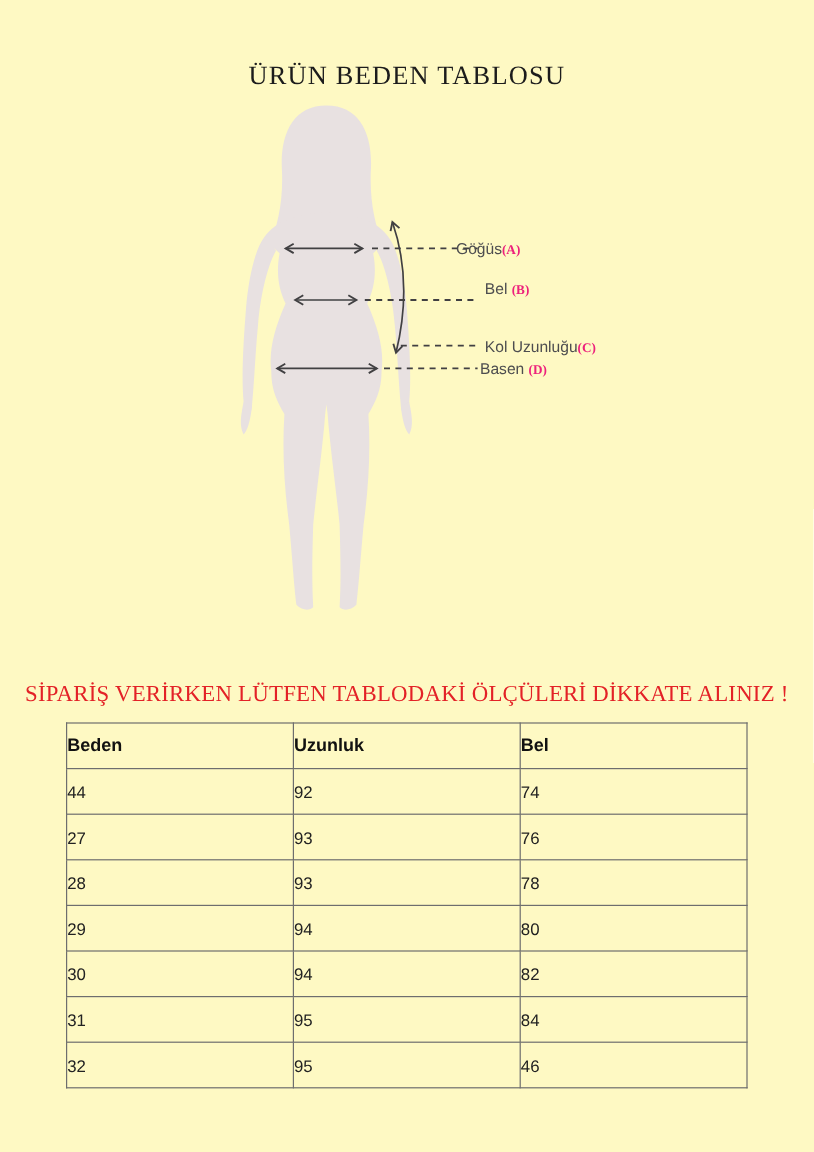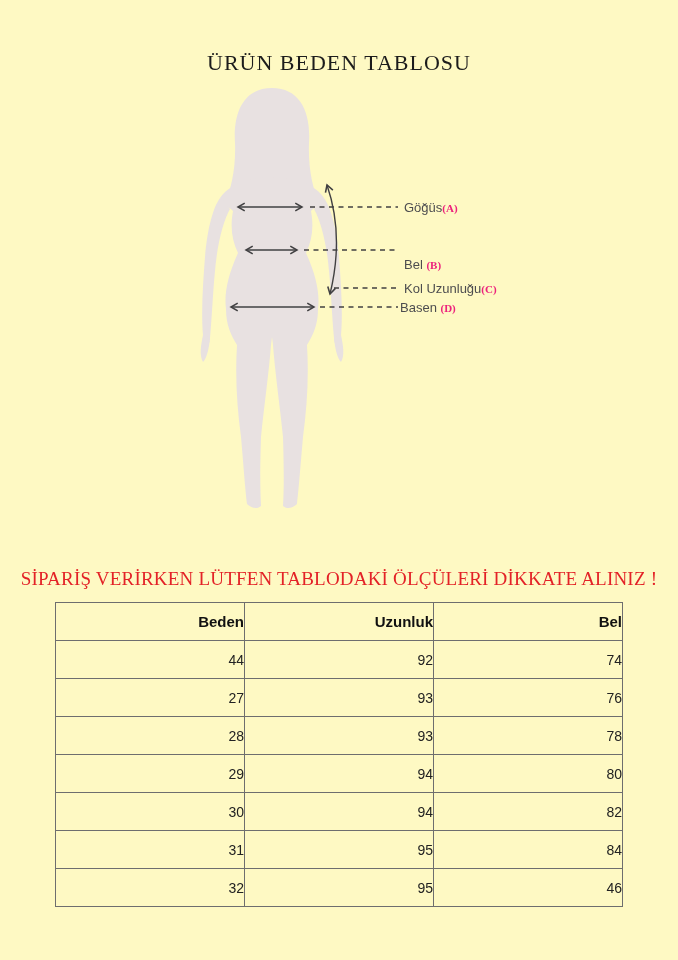--- a/index.html
+++ b/index.html
@@ -36,22 +36,22 @@
     line-height: 15px;
     color: var(--label-gray, #4d4d4f);
     white-space: nowrap;
   }
   .measure-label .mletter {
     font-family: "Liberation Serif", serif;
     font-weight: 700;
     font-size: 11px;
     color: var(--accent-pink, #ed217c);
   }
-  .lbl-gogus { left: 404px; top: 200px; }
-  .lbl-bel   { left: 404px; top: 257px; }
+  .lbl-gogus { left: 380px; top: 200px; }
+  .lbl-bel   { left: 404px; top: 233px; }
   .lbl-kol   { left: 404px; top: 281px; }
   .lbl-basen { left: 400px; top: 300px; }
 
   
   .notice-heading {
     position: absolute;
     top: 533px; left: 0; width: 678px;
     text-align: center;
     font-family: "Liberation Serif", serif;
     font-weight: 700;
@@ -73,21 +73,21 @@
   .size-table {
     position: absolute;
     left: 55px; top: 602px;
     width: 568px;
     border-collapse: collapse;
     table-layout: fixed;
   }
   .size-table th, .size-table td {
     border: 1px solid #6e6e6e;
     height: 37px;
-    text-align: right;
+    text-align: left;
     vertical-align: middle;
     padding: 0;
   }
   .size-table th {
     font-size: 15px;
     font-weight: 700;
     color: #111111;
   }
   .size-table td {
     font-size: 14px;

